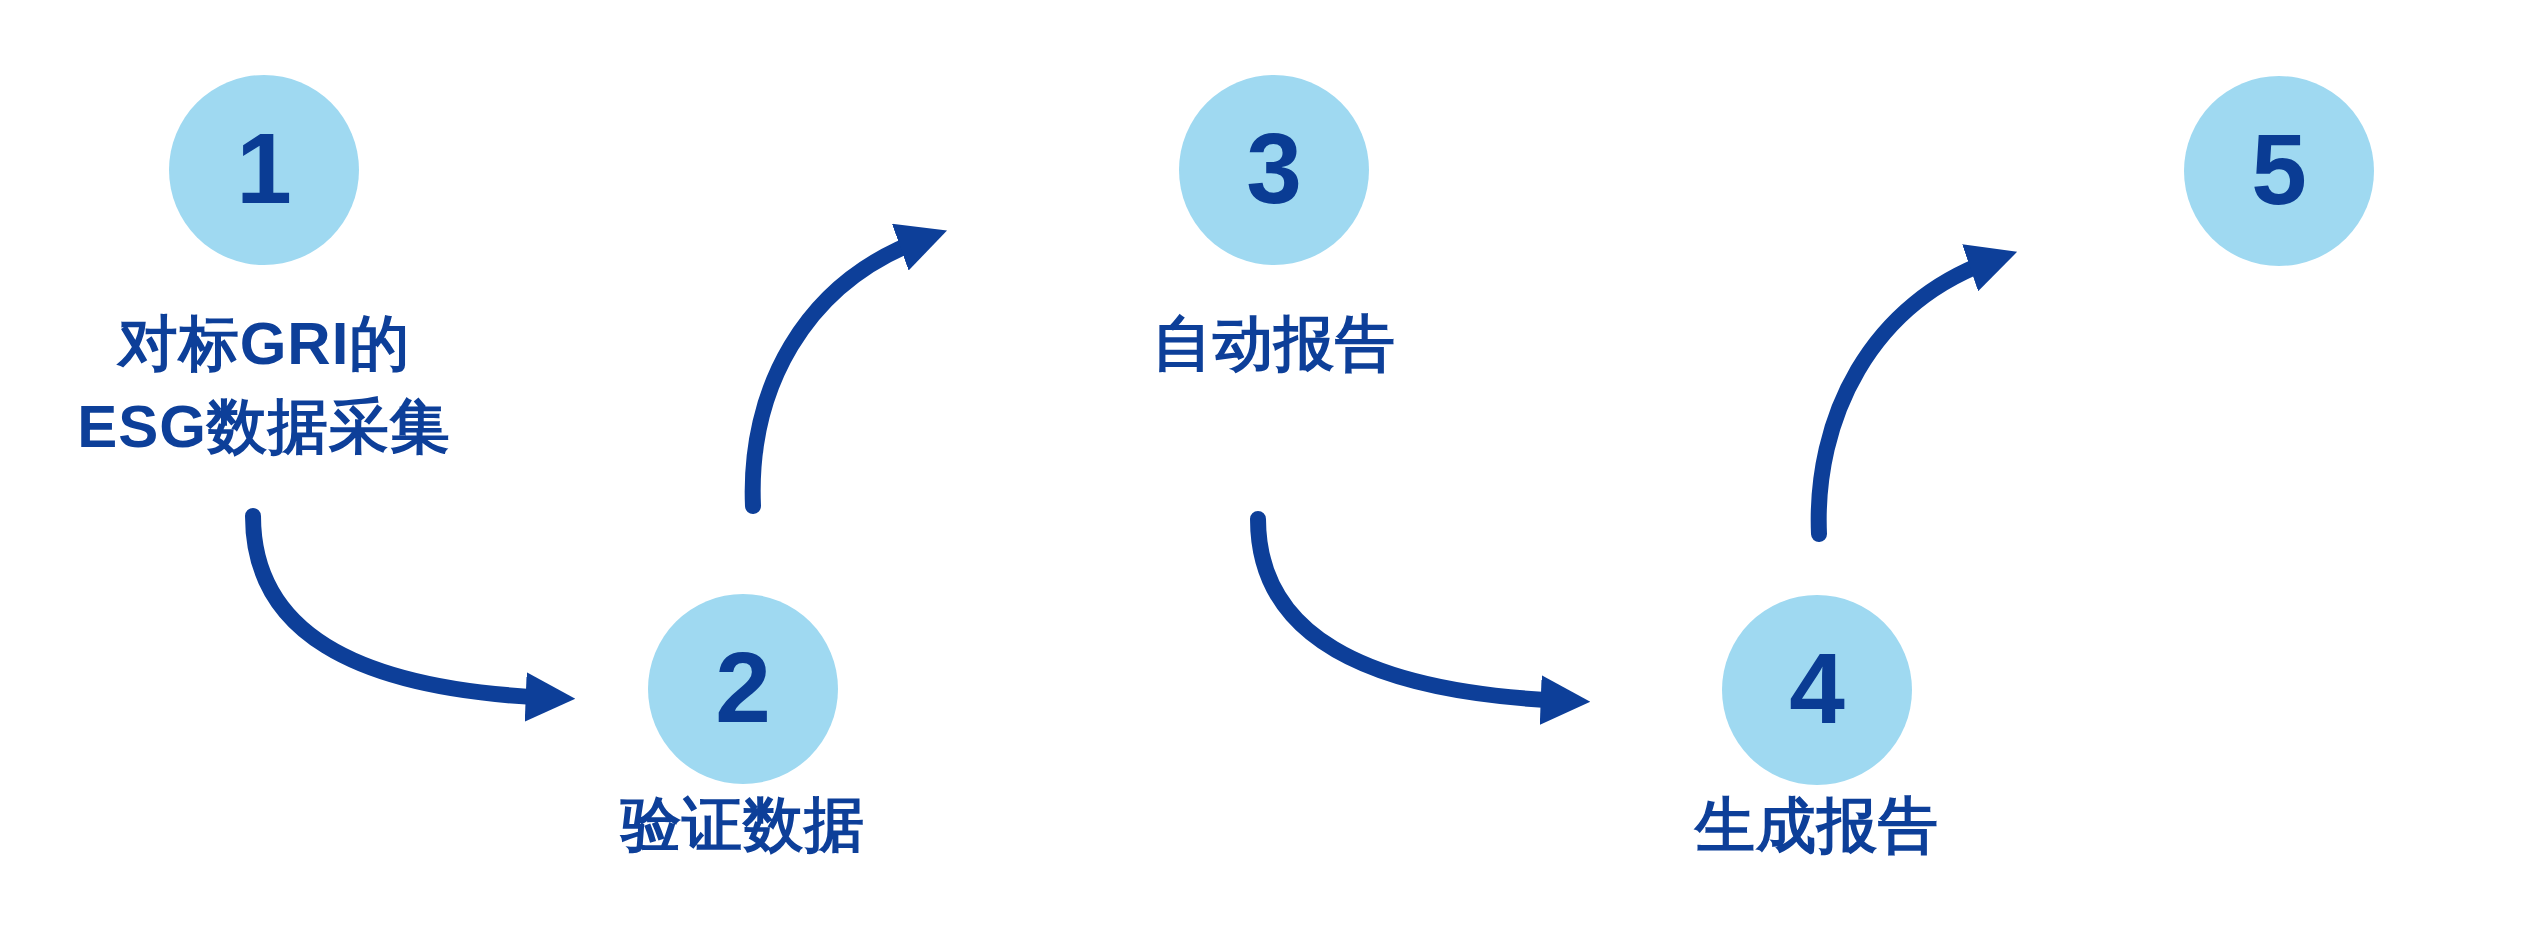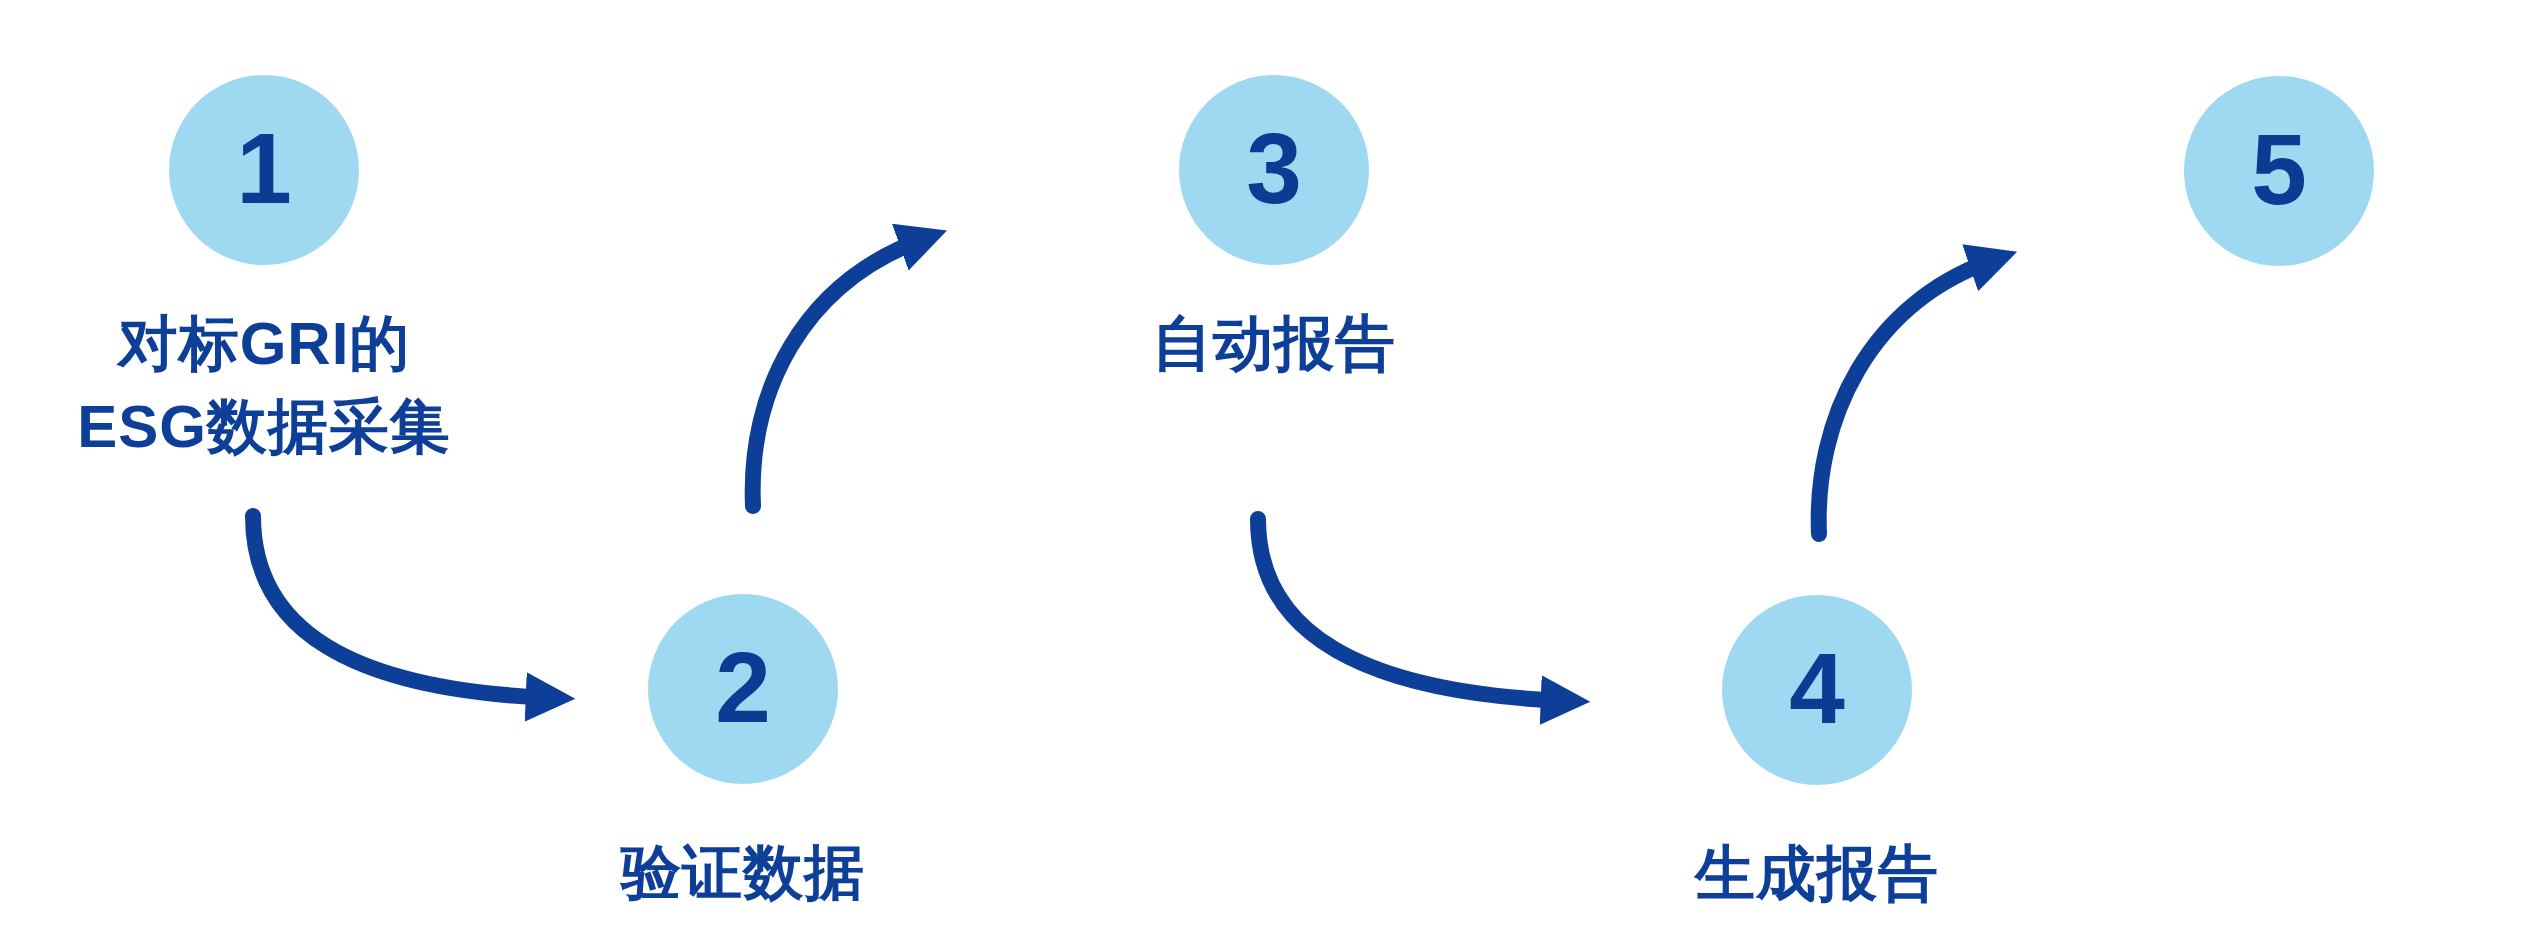--- a/index.html
+++ b/index.html
@@ -41,21 +41,21 @@
   .step-label {
     color: #0d3f99;
     font-size: 60px;
     font-weight: 700;
     line-height: 1.38;
     text-align: center;
     white-space: pre-line;
     letter-spacing: 1px;
   }
   .step.row-top .step-label { margin-top: 38px; }
-  .step.row-bottom .step-label { margin-top: 48px; }
+  .step.row-bottom .step-label { }
 
   
   .step-1 { left: 4px;    top: 75px;  }
   .step-2 { left: 483px;  top: 594px; }
   .step-3 { left: 1014px; top: 75px;  }
   .step-4 { left: 1557px; top: 595px; }
   .step-5 { left: 2019px; top: 76px;  }
 
   .arrows-overlay {
     position: absolute;

